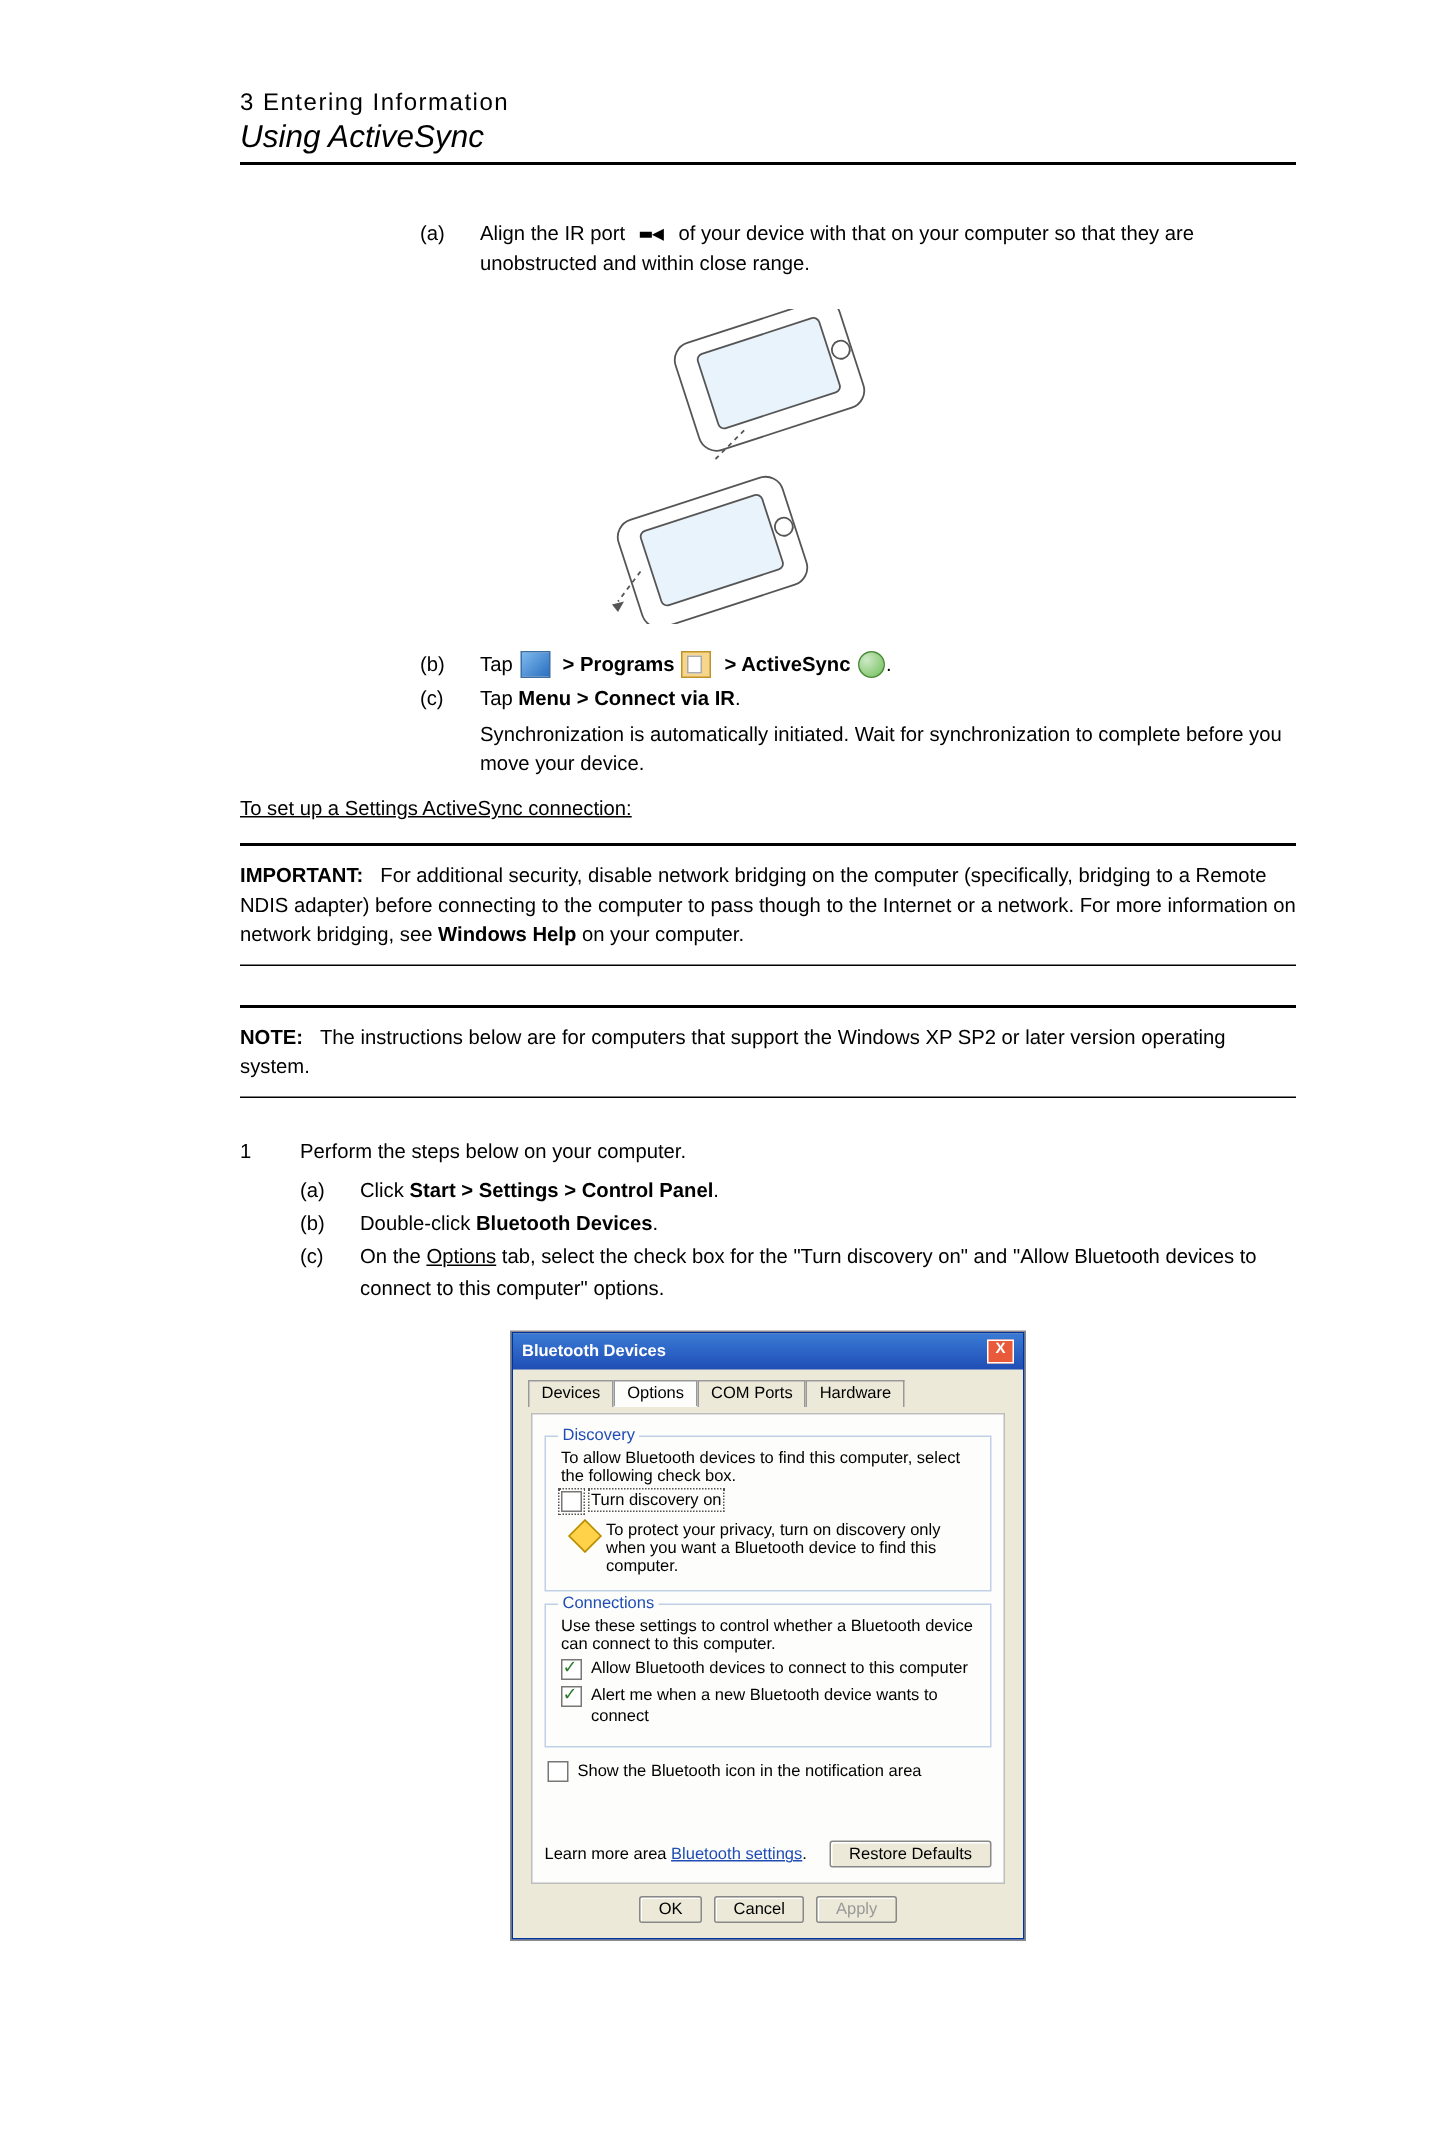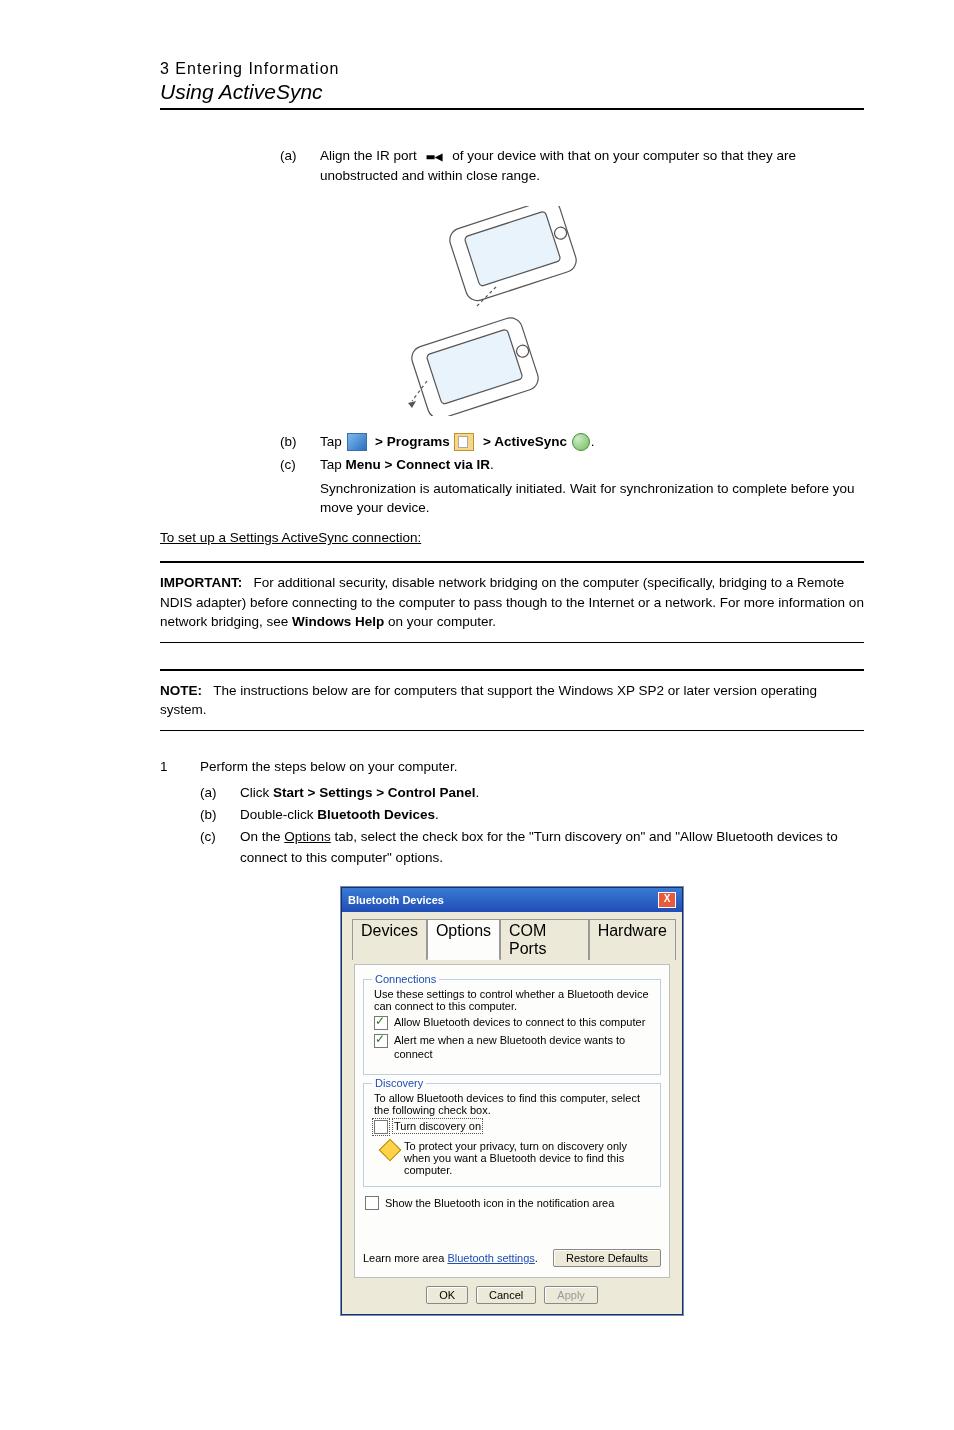--- a/index.html
+++ b/index.html
@@ -181,21 +181,21 @@
     display:flex;
     gap:0;
     margin-bottom:-1px;
     padding-left:4px;
   }
   .tab {
     border:1px solid #999;
     border-bottom:none;
     background:#ece9d8;
     padding:2px 8px;
-    font-size:16px;
+    font-size:11px;
     position:relative;
     top:1px;
   }
   .tab.active {
     background:#fdfdfb;
     border-bottom:1px solid #fdfdfb;
     z-index:2;
   }
   .group {
     border:1px solid #bfcfe6;
@@ -384,41 +384,41 @@
       </div>
       <div style="padding:6px 6px 0 6px;">
         <div class="tabs">
           <div class="tab">Devices</div>
           <div class="tab active">Options</div>
           <div class="tab">COM Ports</div>
           <div class="tab">Hardware</div>
         </div>
         <div class="dlg-body">
           <div class="group">
+            <div class="group-title">Discovery</div>
+            <div>To allow Bluetooth devices to find this computer, select the following check box.</div>
+            <div class="cb-row">
+              <div class="cb dotted"></div>
+              <div><span style="outline:1px dotted #555; outline-offset:1px;">Turn discovery on</span></div>
+            </div>
+            <div class="warn">
+              <div class="warn-ico"></div>
+              <div>To protect your privacy, turn on discovery only when you want a Bluetooth device to find this computer.</div>
+            </div>
+          </div>
+          <div class="group">
             <div class="group-title">Connections</div>
             <div>Use these settings to control whether a Bluetooth device can connect to this computer.</div>
             <div class="cb-row">
               <div class="cb checked"></div>
               <div>Allow Bluetooth devices to connect to this computer</div>
             </div>
             <div class="cb-row">
               <div class="cb checked"></div>
               <div>Alert me when a new Bluetooth device wants to connect</div>
-            </div>
-          </div>
-          <div class="group">
-            <div class="group-title">Discovery</div>
-            <div>To allow Bluetooth devices to find this computer, select the following check box.</div>
-            <div class="cb-row">
-              <div class="cb dotted"></div>
-              <div><span style="outline:1px dotted #555; outline-offset:1px;">Turn discovery on</span></div>
-            </div>
-            <div class="warn">
-              <div class="warn-ico"></div>
-              <div>To protect your privacy, turn on discovery only when you want a Bluetooth device to find this computer.</div>
             </div>
           </div>
           <div class="cb-row" style="margin-left:2px;align-items:flex-end;">
             <div class="cb"></div>
             <div>Show the Bluetooth icon in the notification area</div>
           </div>
           <div style="height:36px;"></div>
           <div style="display:flex; justify-content:space-between; align-items:center;">
             <div>
               <span>Learn more area </span><span class="link">Bluetooth settings</span><span>.</span>

